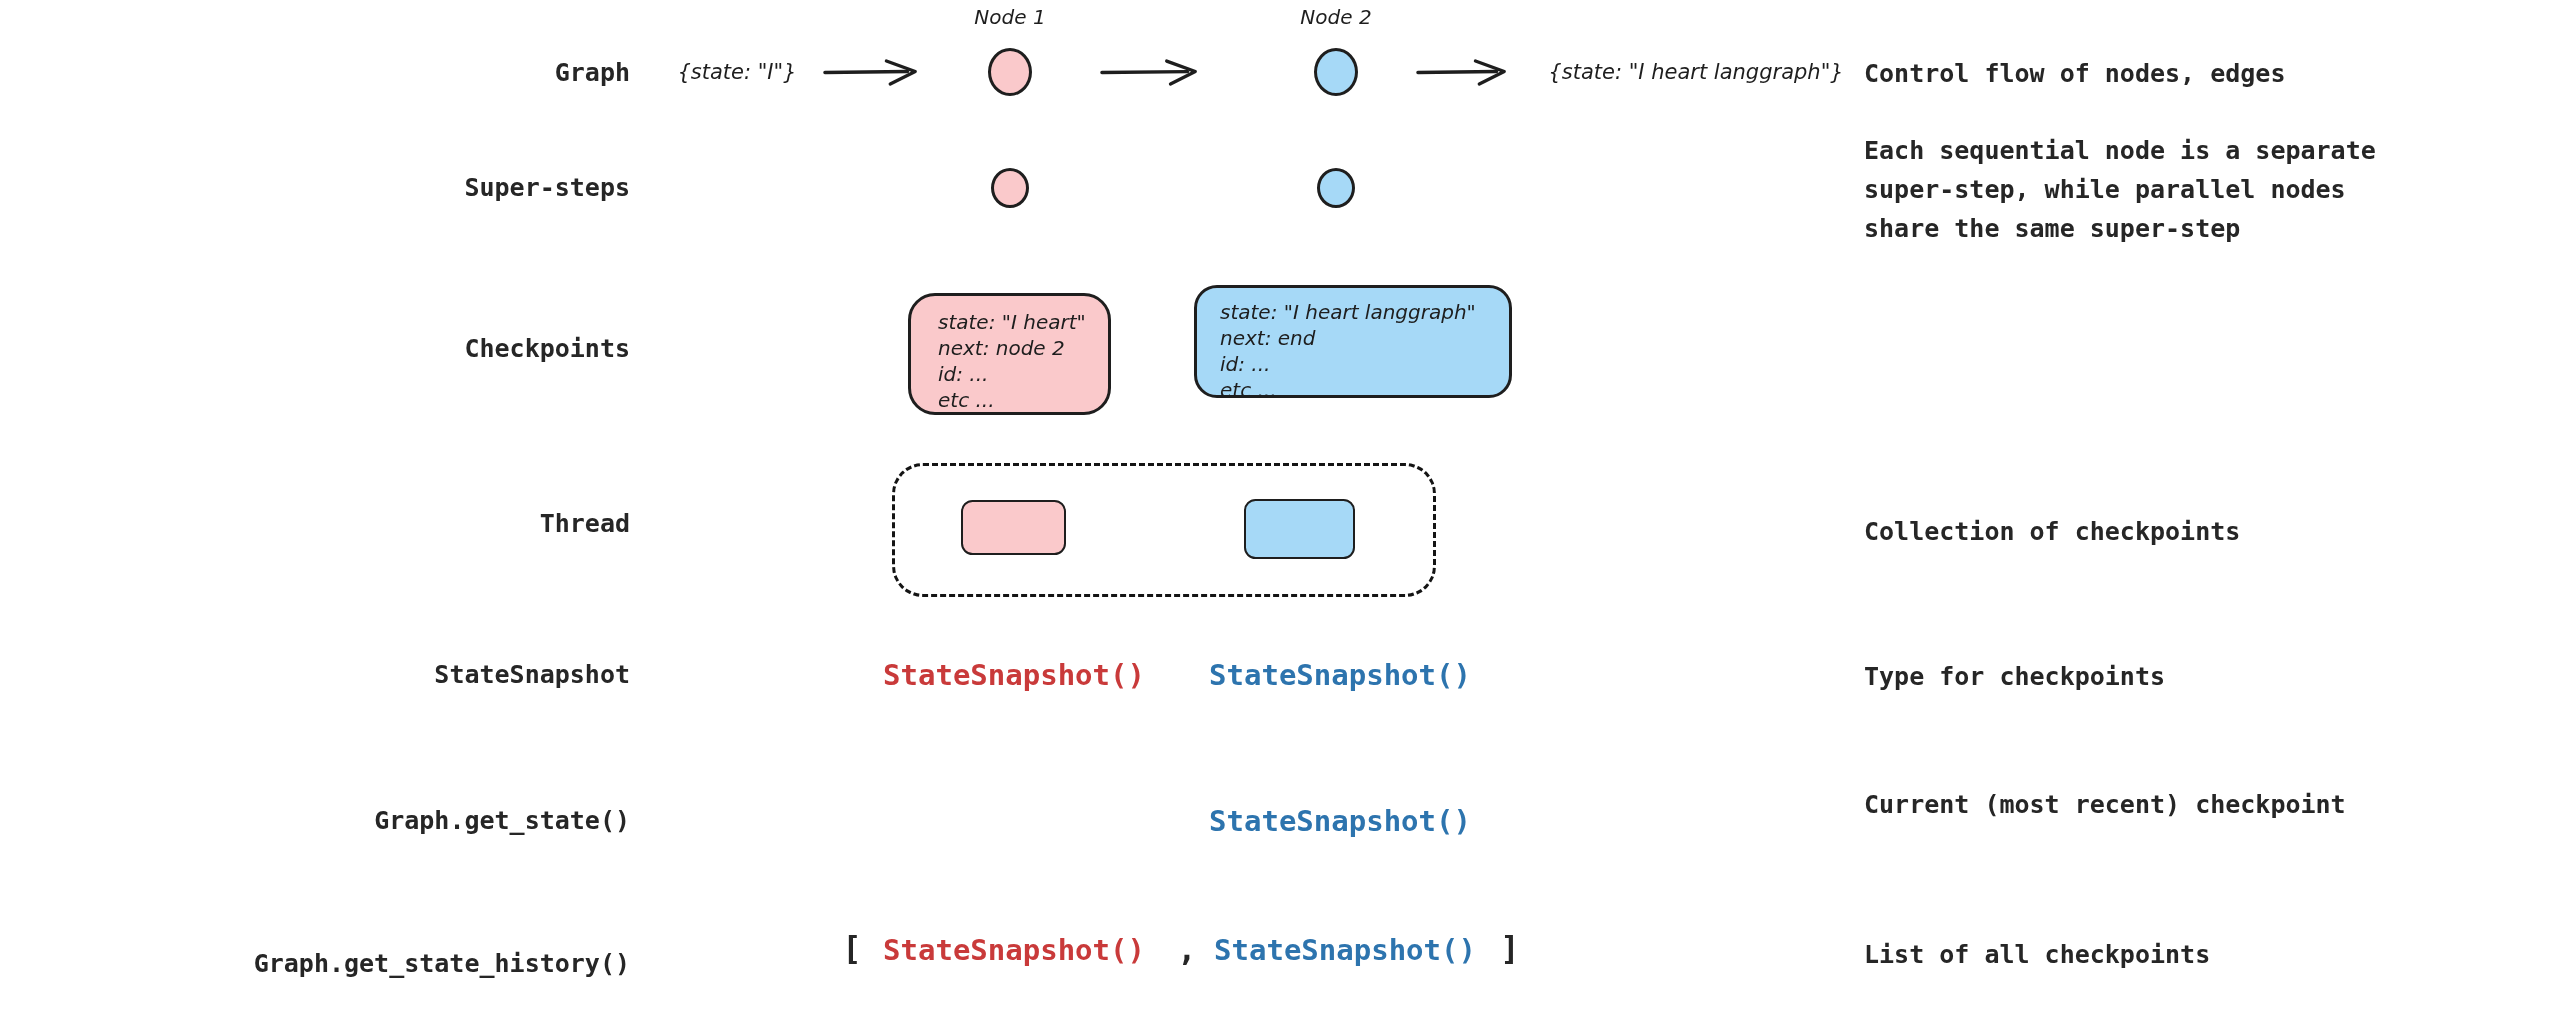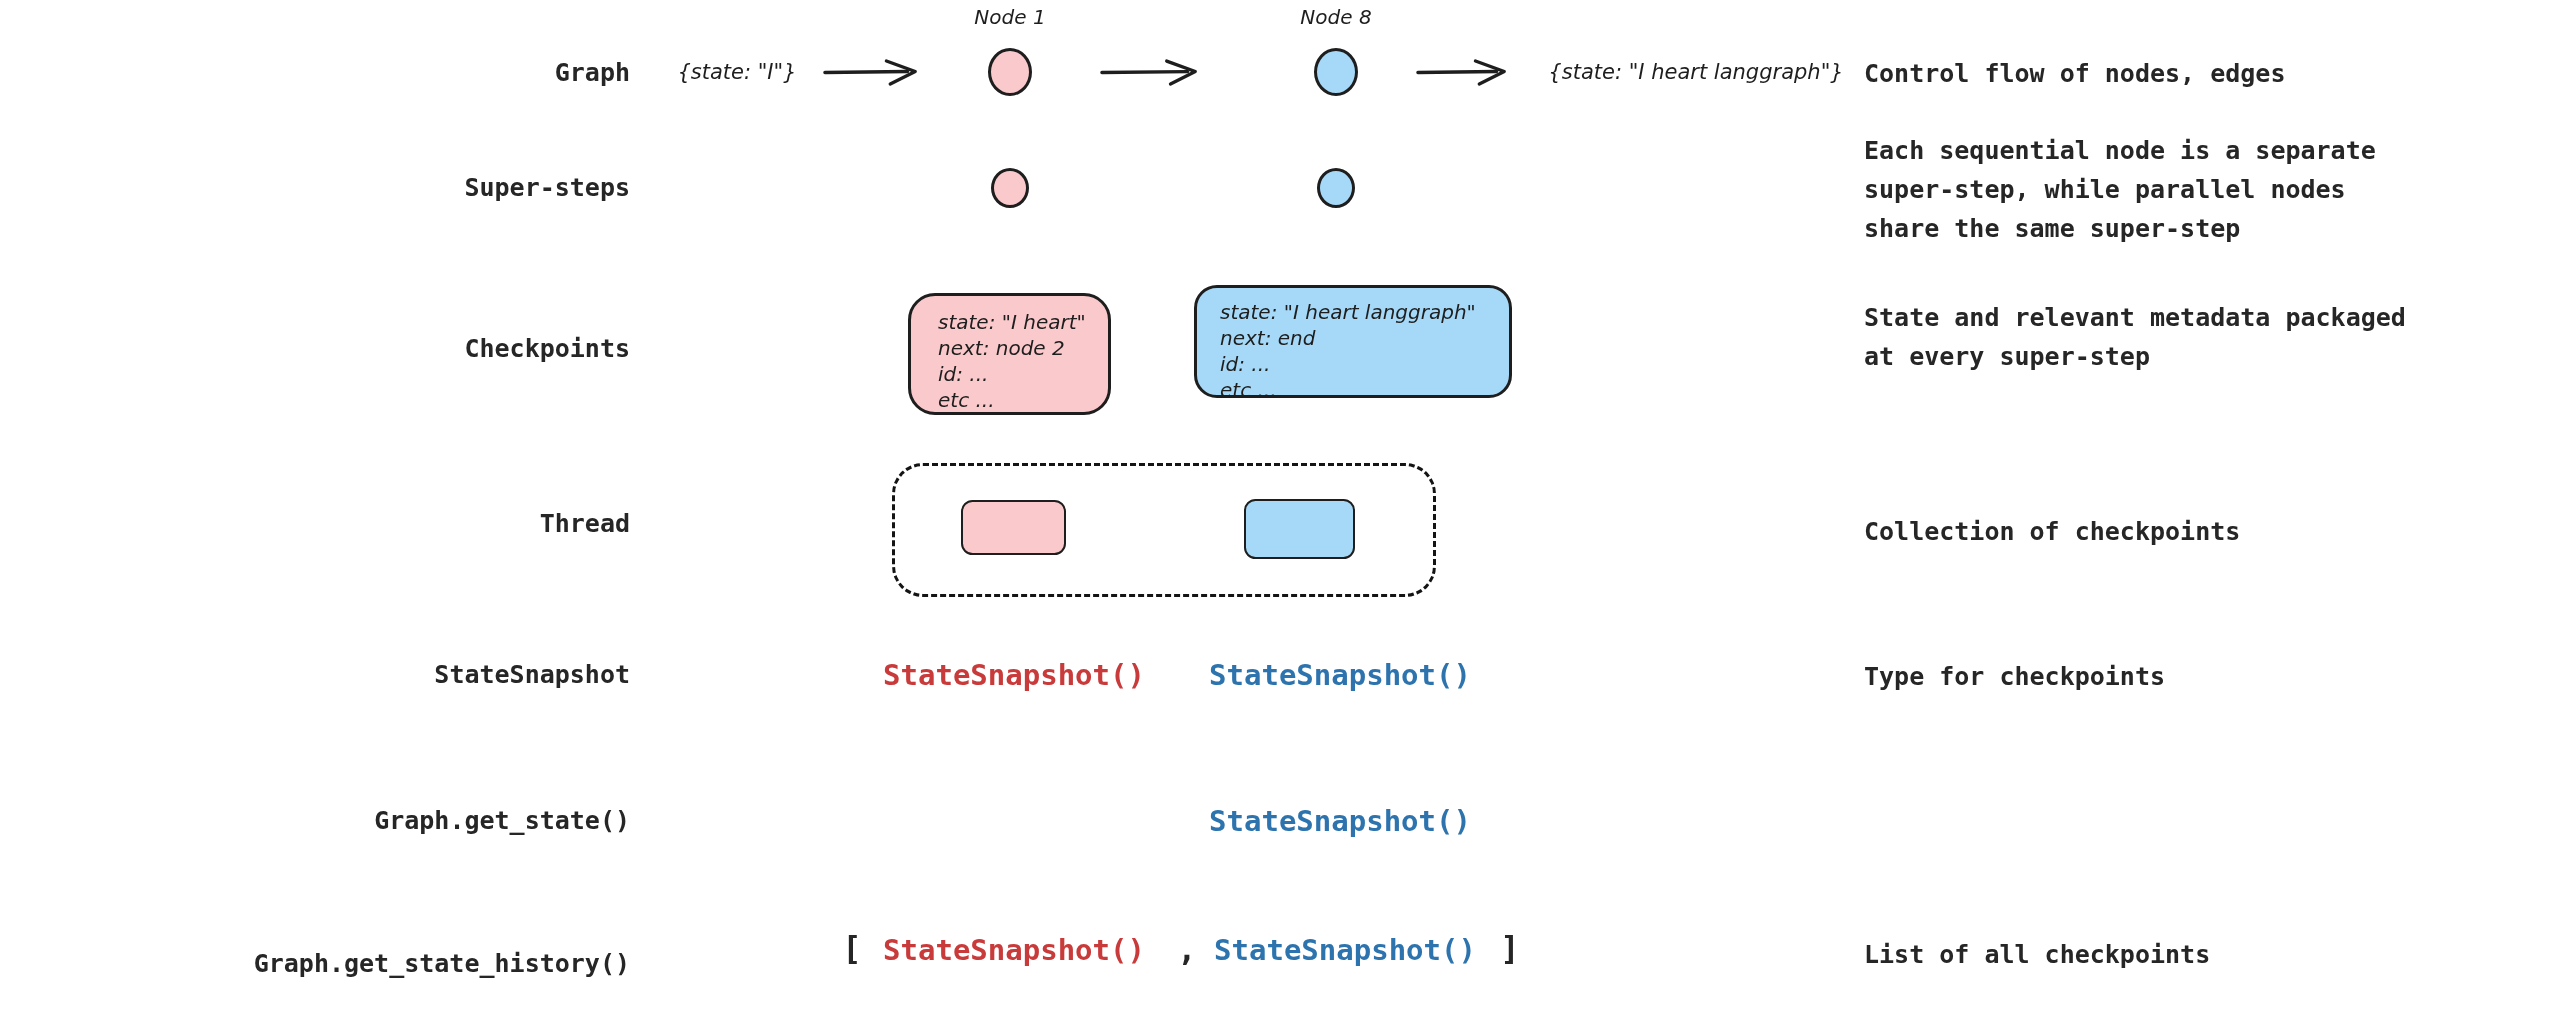--- a/index.html
+++ b/index.html
@@ -115,24 +115,23 @@
   <div class="mono row-label" style="top:329px">Checkpoints</div>
   <div class="mono row-label" style="top:504px">Thread</div>
   <div class="mono row-label" style="top:655px">StateSnapshot</div>
   <div class="mono row-label" style="top:801px">Graph.get_state()</div>
   <div class="mono row-label" style="top:944px">Graph.get_state_history()</div>
 
   <div class="mono desc" style="top:54px">Control flow of nodes, edges</div>
   <div class="mono desc" style="top:131px">Each sequential node is a separate
 super-step, while parallel nodes
 share the same super-step</div>
-  <div class="mono desc" style="top:298px">State and relevant metadata packaged
-at every super-step</div>
   <div class="mono desc" style="top:512px">Collection of checkpoints</div>
   <div class="mono desc" style="top:657px">Type for checkpoints</div>
+  <div class="mono desc" style="top:785px">Current (most recent) checkpoint</div>
   <div class="mono desc" style="top:935px">List of all checkpoints</div>
 
   <div class="hand state-text" style="left:737px; top:60px">{state: "I"}</div>
 
   <div class="arrow" style="left:823px; top:57px">
     <svg width="98" height="31" viewBox="0 0 102 32">
         <path d="M2 16 L88 15"></path>
         <path d="M66 4 L96 15 L70 28"></path>
       </svg>
   </div>
@@ -140,21 +139,21 @@
   <div class="hand node-label" style="left:1010px; top:5.7px">Node 1</div>
   <div class="node pink-fill" style="left:988px; top:48px; width:44px; height:48px"></div>
 
   <div class="arrow" style="left:1100px; top:57px">
     <svg width="101" height="31" viewBox="0 0 106 32">
         <path d="M2 16 L92 15"></path>
         <path d="M70 4 L100 15 L74 28"></path>
       </svg>
   </div>
 
-  <div class="hand node-label" style="left:1336px; top:5.7px">Node 8</div>
+  <div class="hand node-label" style="left:1336px; top:5.7px">Node 2</div>
   <div class="node blue-fill" style="left:1314px; top:48px; width:44px; height:48px"></div>
 
   <div class="arrow" style="left:1416px; top:57px">
     <svg width="94" height="31" viewBox="0 0 98 32">
         <path d="M2 16 L84 15"></path>
         <path d="M62 4 L92 15 L66 28"></path>
       </svg>
   </div>
 
   <div class="hand state-text" style="left:1696px; top:60px">{state: "I heart langgraph"}</div>

